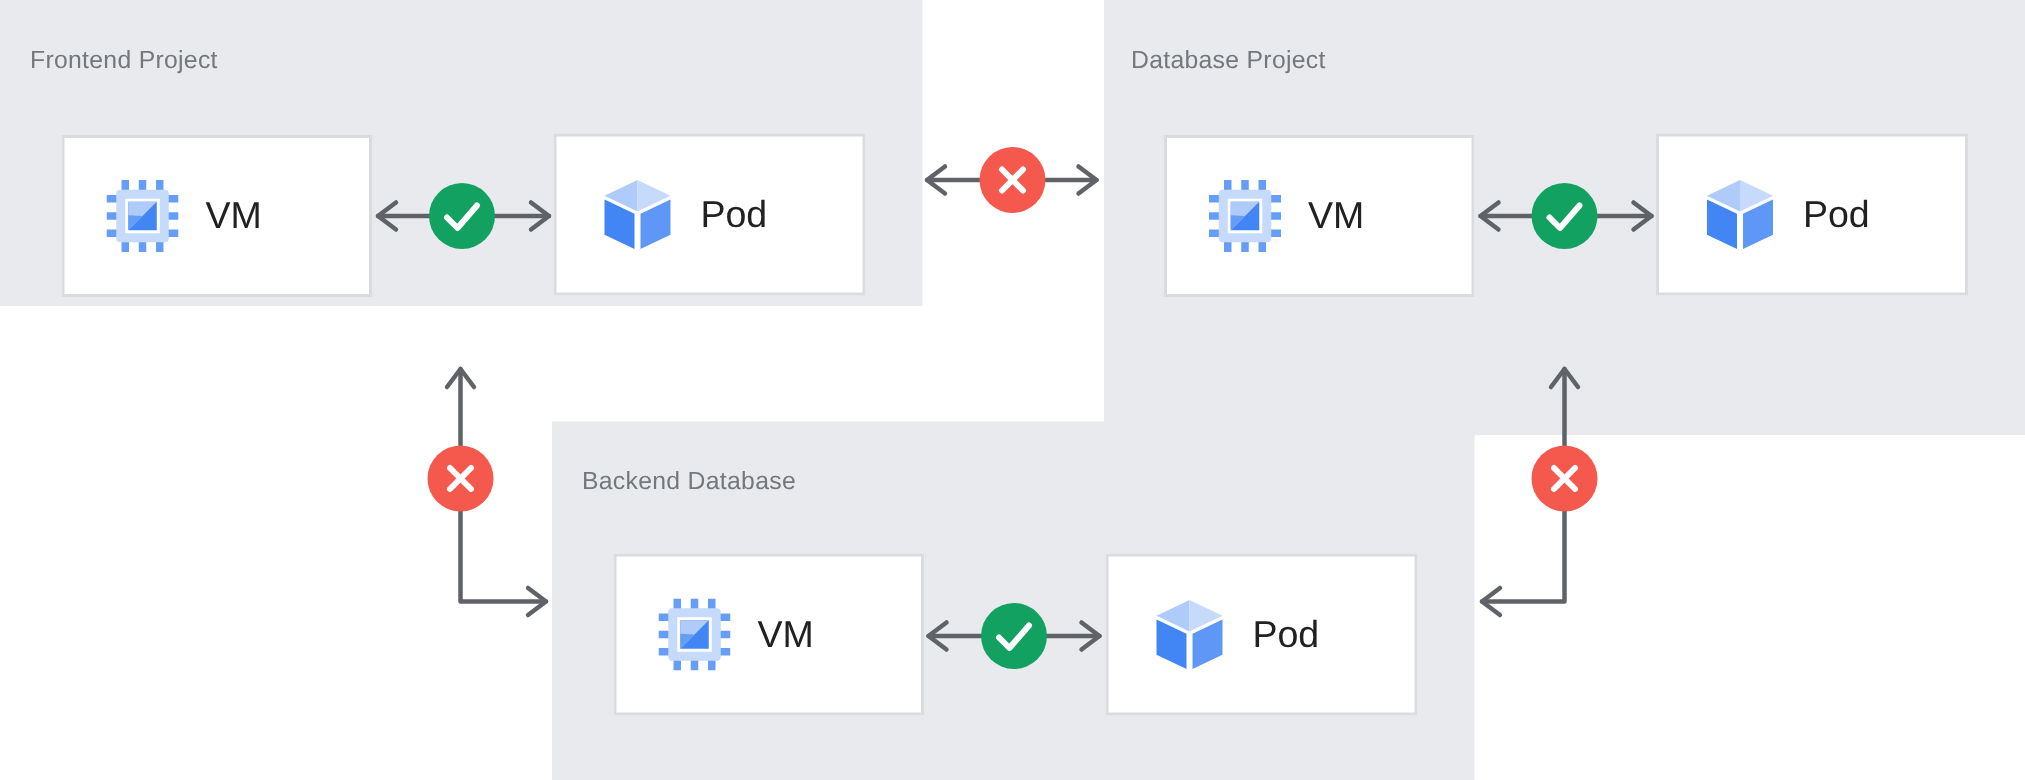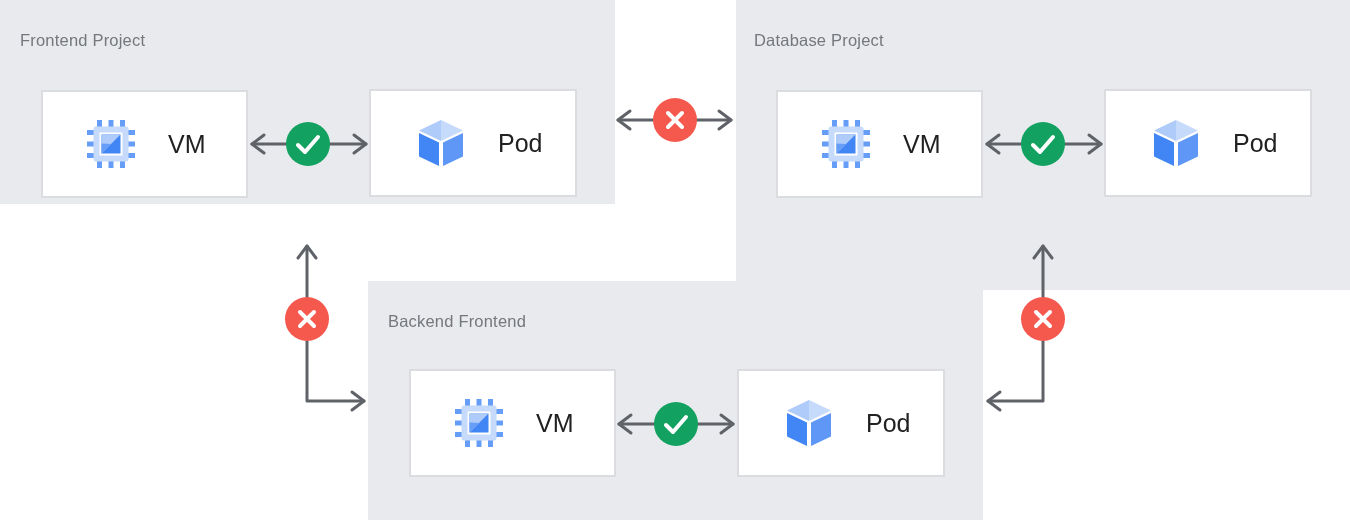--- a/index.html
+++ b/index.html
@@ -3,21 +3,21 @@
 <meta charset="utf-8">
 <style>
   html,body{margin:0;padding:0;background:#ffffff;}
   body{font-family:"Liberation Sans", sans-serif;}
   #canvas{position:relative;width:1350px;height:520px;background:#ffffff;overflow:hidden;}
 
   .panel{position:absolute;background:#e8eaed;}
   .panel-title{position:absolute;left:20px;top:31px;font-size:16.5px;color:#74777b;letter-spacing:.2px;white-space:nowrap;}
 
   .card{position:absolute;width:207px;height:108px;background:#ffffff;border:2px solid #dadce0;
-        box-sizing:border-box;display:flex;align-items:center;padding-left:44px;gap:15px;}
+        box-sizing:border-box;display:flex;align-items:center;padding-left:28px;}
   .card .node-label{font-size:25px;color:#212121;margin-left:18px;}
 
   .badge{position:absolute;width:44px;height:44px;border-radius:50%;display:flex;align-items:center;justify-content:center;}
   .badge.allowed{background:#12a160;}
   .badge.blocked{background:#f5584c;}
 
   svg.overlay{position:absolute;left:0;top:0;pointer-events:none;}
   .icon{display:block;}
 </style>
 </head>
@@ -97,21 +97,21 @@
         <polygon points="26,3 4,13.5 26,24" fill="#aecbfa"></polygon>
         <polygon points="26,3 48,13.5 26,24" fill="#c6dafc"></polygon>
         <polygon points="4,16 24,25.5 24,49 4,39.5" fill="#4285f4"></polygon>
         <polygon points="48,16 28,25.5 28,49 48,39.5" fill="#5e97f6"></polygon>
       </svg>
       <span class="node-label" style="margin-left:16px;">Pod</span>
     </div>
   </div>
 
   <div class="panel" style="left:368px;top:281px;width:615px;height:239px;">
-    <div class="panel-title">Backend Frontend</div>
+    <div class="panel-title">Backend Database</div>
 
     <div class="card" style="left:41px;top:88px;">
       <svg class="icon" width="48" height="48" viewBox="0 0 48 48">
         <g fill="#669df6">
           <rect x="10" y="0" width="5" height="9"></rect>
             <rect x="21.5" y="0" width="5" height="9"></rect>
             <rect x="33" y="0" width="5" height="9"></rect>
           <rect x="10" y="39" width="5" height="9"></rect>
             <rect x="21.5" y="39" width="5" height="9"></rect>
             <rect x="33" y="39" width="5" height="9"></rect>

